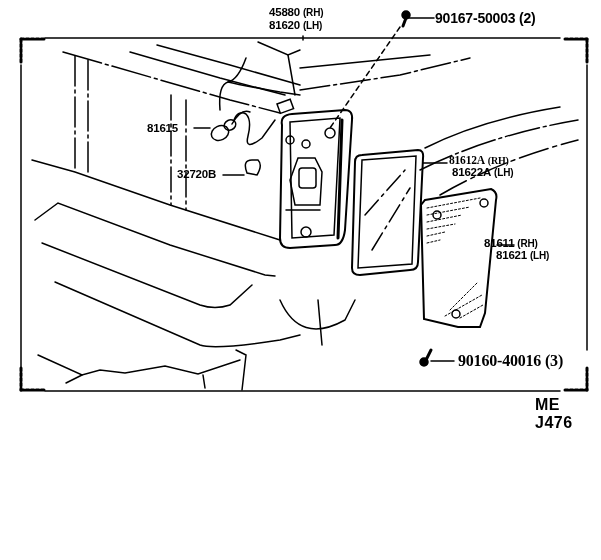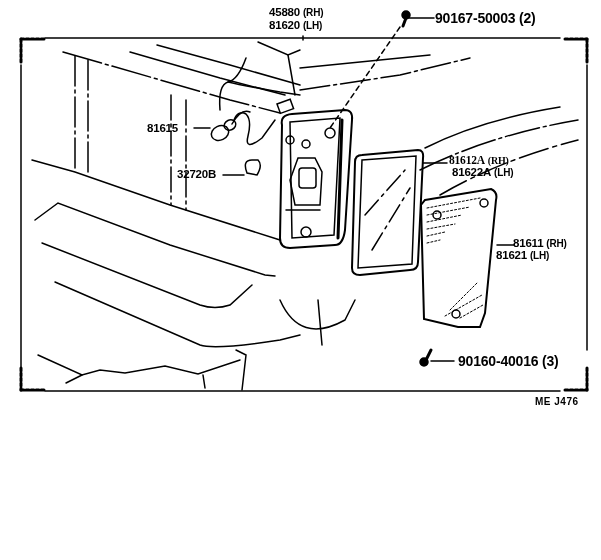--- a/index.html
+++ b/index.html
@@ -1,21 +1,21 @@
 <!DOCTYPE html>
 <html><head>
 <meta charset="utf-8">
 <style>
   html, body { margin:0; padding:0; background:#ffffff; }
   body { width:601px; height:560px; position:relative; overflow:hidden; font-family:"Liberation Sans", sans-serif; color:#000; }
   #diagram { position:absolute; left:0; top:0; width:601px; height:560px; }
   .lbl { position:absolute; font-family:"Liberation Sans", sans-serif; font-weight:bold; font-size:11.5px; line-height:12px; white-space:nowrap; letter-spacing:-0.2px; }
   .sub { font-size:10px; font-weight:bold; margin-left:3px; }
   .partno { cursor:pointer; }
-  .code { position:absolute; font-weight:bold; font-size:10px; letter-spacing:0.5px; }
+  .code { position:absolute; font-weight:bold; font-size:16px; letter-spacing:0.5px; }
 </style>
 </head>
 <body>
 
 <svg id="diagram" width="601" height="560" viewBox="0 0 601 560" xmlns="http://www.w3.org/2000/svg">
   <g fill="none" stroke="#000" stroke-width="1.5" stroke-linecap="round">
 
     <g>
       <line x1="45" y1="38" x2="560" y2="38"></line>
       <line x1="21" y1="65" x2="21" y2="380"></line>
@@ -151,25 +151,25 @@
   <span>32720B</span>
 </div>
 
 <div class="lbl partno" style="left:449px;top:154px;font-family:Liberation Serif, serif;">
   <span>81612A</span><span class="sub">(RH)</span>
 </div>
 <div class="lbl partno" style="left:441px;top:166px;margin-left:11px;">
   <span>81622A</span><span class="sub">(LH)</span>
 </div>
 
-<div class="lbl partno" style="left:513px;top:237px;">
+<div class="lbl partno" style="left:484px;top:237px;">
   <span>81611</span><span class="sub">(RH)</span>
 </div>
 <div class="lbl partno" style="left:496px;top:249px;">
   <span>81621</span><span class="sub">(LH)</span>
 </div>
 
-<div class="lbl partno" style="left:458px;top:355px;font-size:14px;">
+<div class="lbl partno" style="left:458px;top:355px;font-size:16px;font-family:Liberation Serif, serif;">
   <span>90160-40016</span>
   <span>(3)</span>
 </div>
 
 <div class="code" style="left:535px;top:396px;">ME  J476</div>
 
 </body></html>

